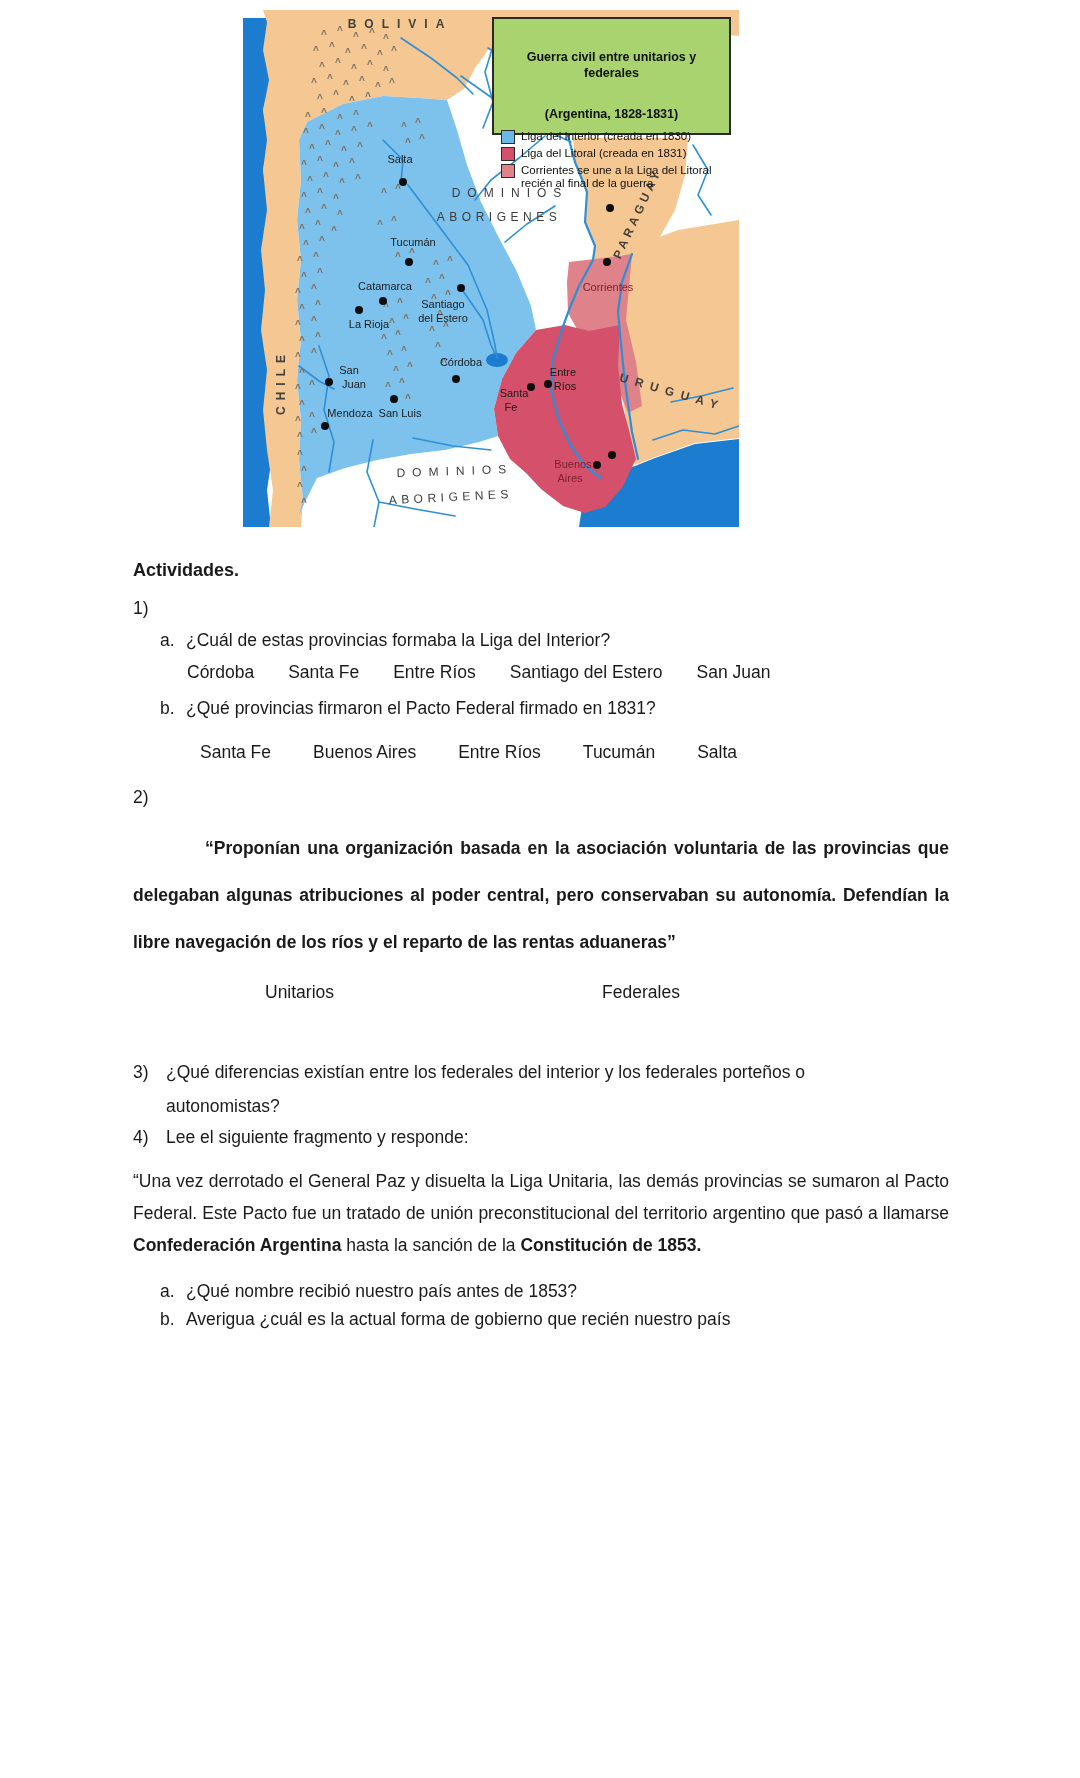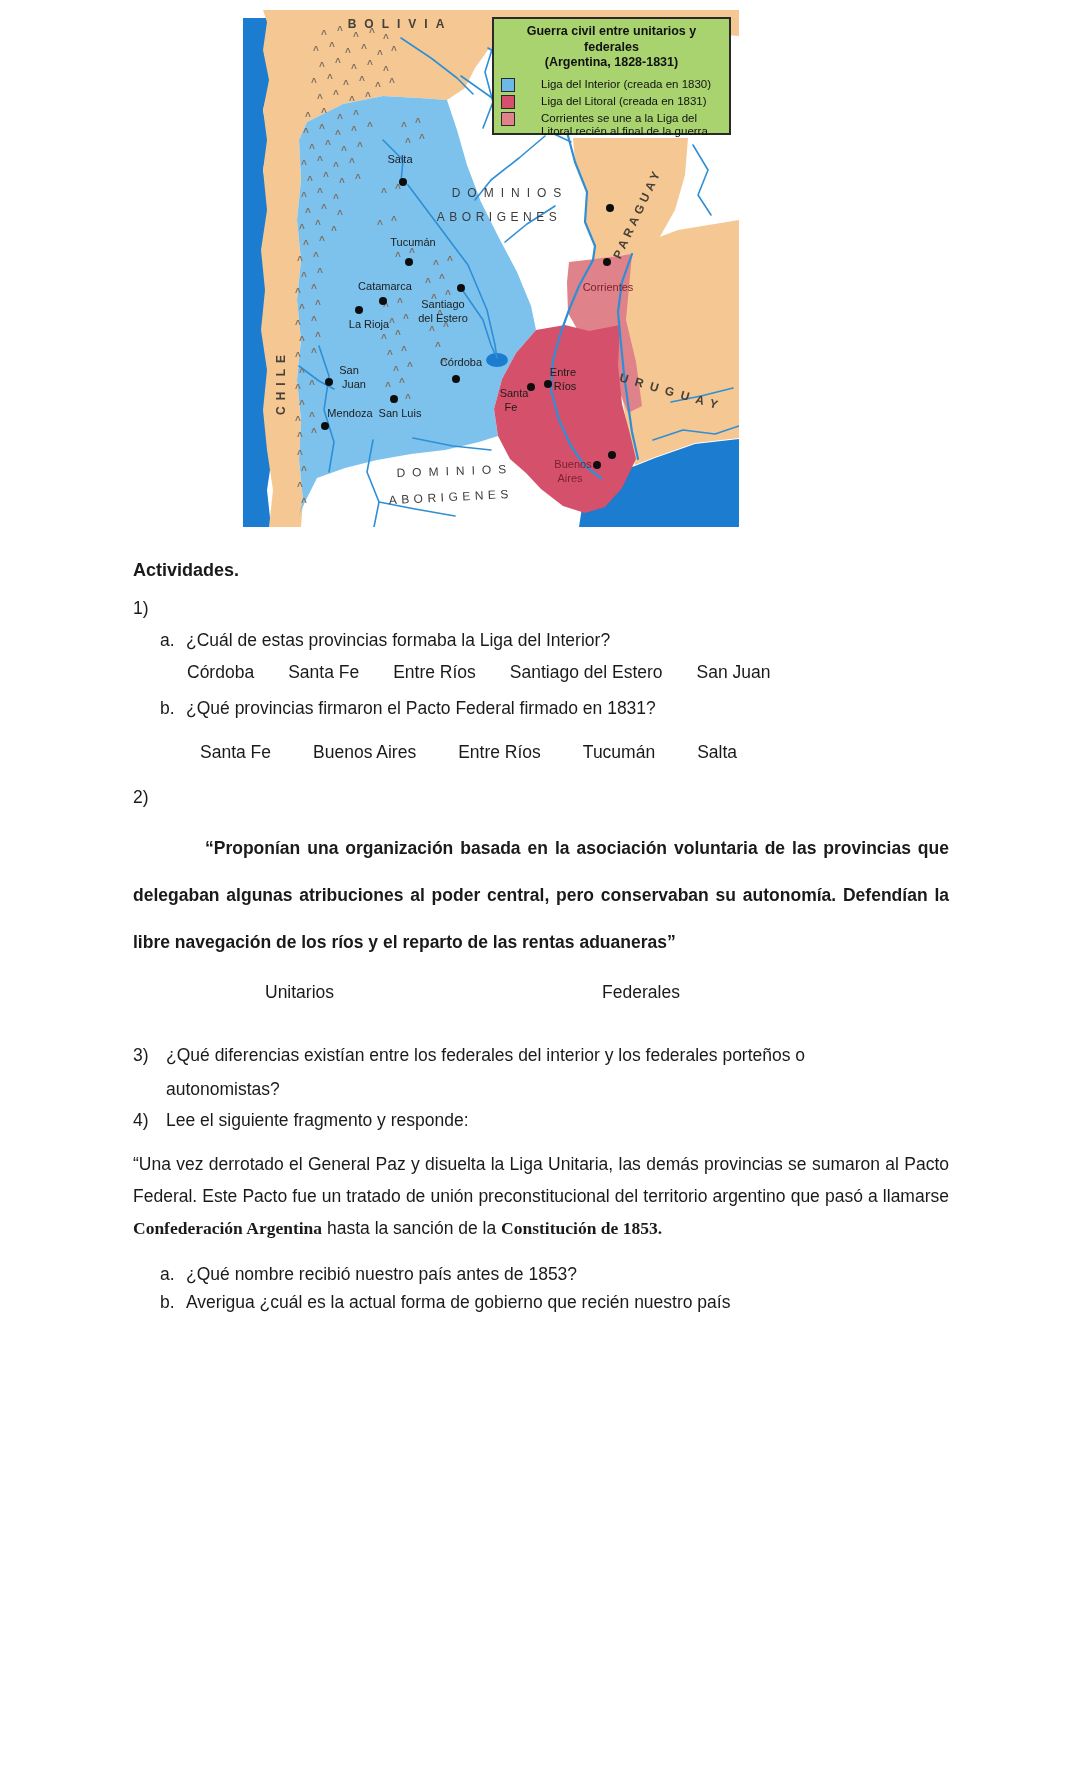--- a/index.html
+++ b/index.html
@@ -3,23 +3,23 @@
 <meta charset="utf-8">
 <style>
   html,body{margin:0;padding:0;background:#ffffff;}
   body{width:1080px;height:1778px;position:relative;font-family:"Liberation Sans",sans-serif;color:#1a1a1a;}
 
   
   .map-wrap{position:absolute;left:233px;top:10px;width:506px;height:517px;}
   .map-wrap svg{position:absolute;left:0;top:0;}
   .legend{position:absolute;left:259px;top:7px;width:239px;height:118px;box-sizing:border-box;
           background:#a8d36e;border:2px solid #2a2a2a;padding:5px 7px 4px 7px;}
-  .legend-title{font-weight:bold;font-size:12.5px;line-height:1.25;text-align:center;color:#111;}
+  .legend-title{font-weight:bold;font-size:12.5px;line-height:1.25;text-align:center;color:#111;margin-top:26px;}
   .legend-items{margin-top:7px;}
-  .legend-item{display:flex;align-items:flex-start;margin-bottom:3px;font-size:11.5px;line-height:1.15;color:#111;gap:20px;}
+  .legend-item{display:flex;align-items:flex-start;margin-bottom:3px;font-size:11.5px;line-height:1.15;color:#111;}
   .swatch{flex:0 0 12px;width:12px;height:12px;border:1.5px solid #2a2a2a;margin-right:6px;margin-top:0;}
 
   .country-label{fill:#44403a;font-size:12px;font-weight:bold;}
   .region-label{fill:#3c3c3c;font-size:12px;}
   .city-label{fill:#1c1c1c;font-size:11px;}
   .city-label.red{fill:#7c2130;}
   .mountain{fill:#7d6f62;font-size:10px;font-weight:bold;}
 
   
   .content{position:absolute;left:133px;top:556px;width:816px;font-size:17.5px;}
@@ -32,27 +32,27 @@
   .sub .marker{flex:0 0 26px;}
   .opts{display:flex;line-height:28px;}
   .opts1{padding-left:54px;margin-bottom:8px;}
   .opts1 span{margin-right:34px;}
   .opts2{padding-left:67px;margin-bottom:17px;}
   .opts2 span{margin-right:42px;}
   .mb4{margin-bottom:4px;}
   .mb14{margin-bottom:14px;}
   .mb16{margin-bottom:16px;}
   .quote{font-weight:bold;text-align:justify;text-indent:72px;line-height:47px;margin:0 0 12px 0;}
-  .uf-row{display:flex;line-height:28px;padding-left:132px;margin-bottom:32px;}
+  .uf-row{display:flex;line-height:28px;padding-left:132px;margin-bottom:49px;}
   .uf-row span:first-child{margin-right:268px;}
   .q3 .text{max-width:660px;line-height:34px;}
   .q3{line-height:34px;margin-bottom:0;}
   .q4{margin-bottom:14px;}
   .fragment{text-align:justify;line-height:32px;margin:0 0 16px 0;}
-  .fragment b{font-weight:bold;font-family:Liberation Serif, serif;}
+  .fragment b{font-weight:bold;}
 </style>
 </head>
 <body>
 
 <div class="map-wrap">
   <svg width="506" height="517" viewBox="0 0 506 517">
 
     <rect x="0" y="0" width="506" height="517" fill="#ffffff"></rect>
 
     <path d="M10,8 L36,8 L32,40 L38,70 L30,100 L36,130 L30,160 L38,200 L30,240 L36,280 L30,320 L38,360 L32,400 L40,440 L34,480 L38,517 L10,517 Z" fill="#1b7cd0"></path>

